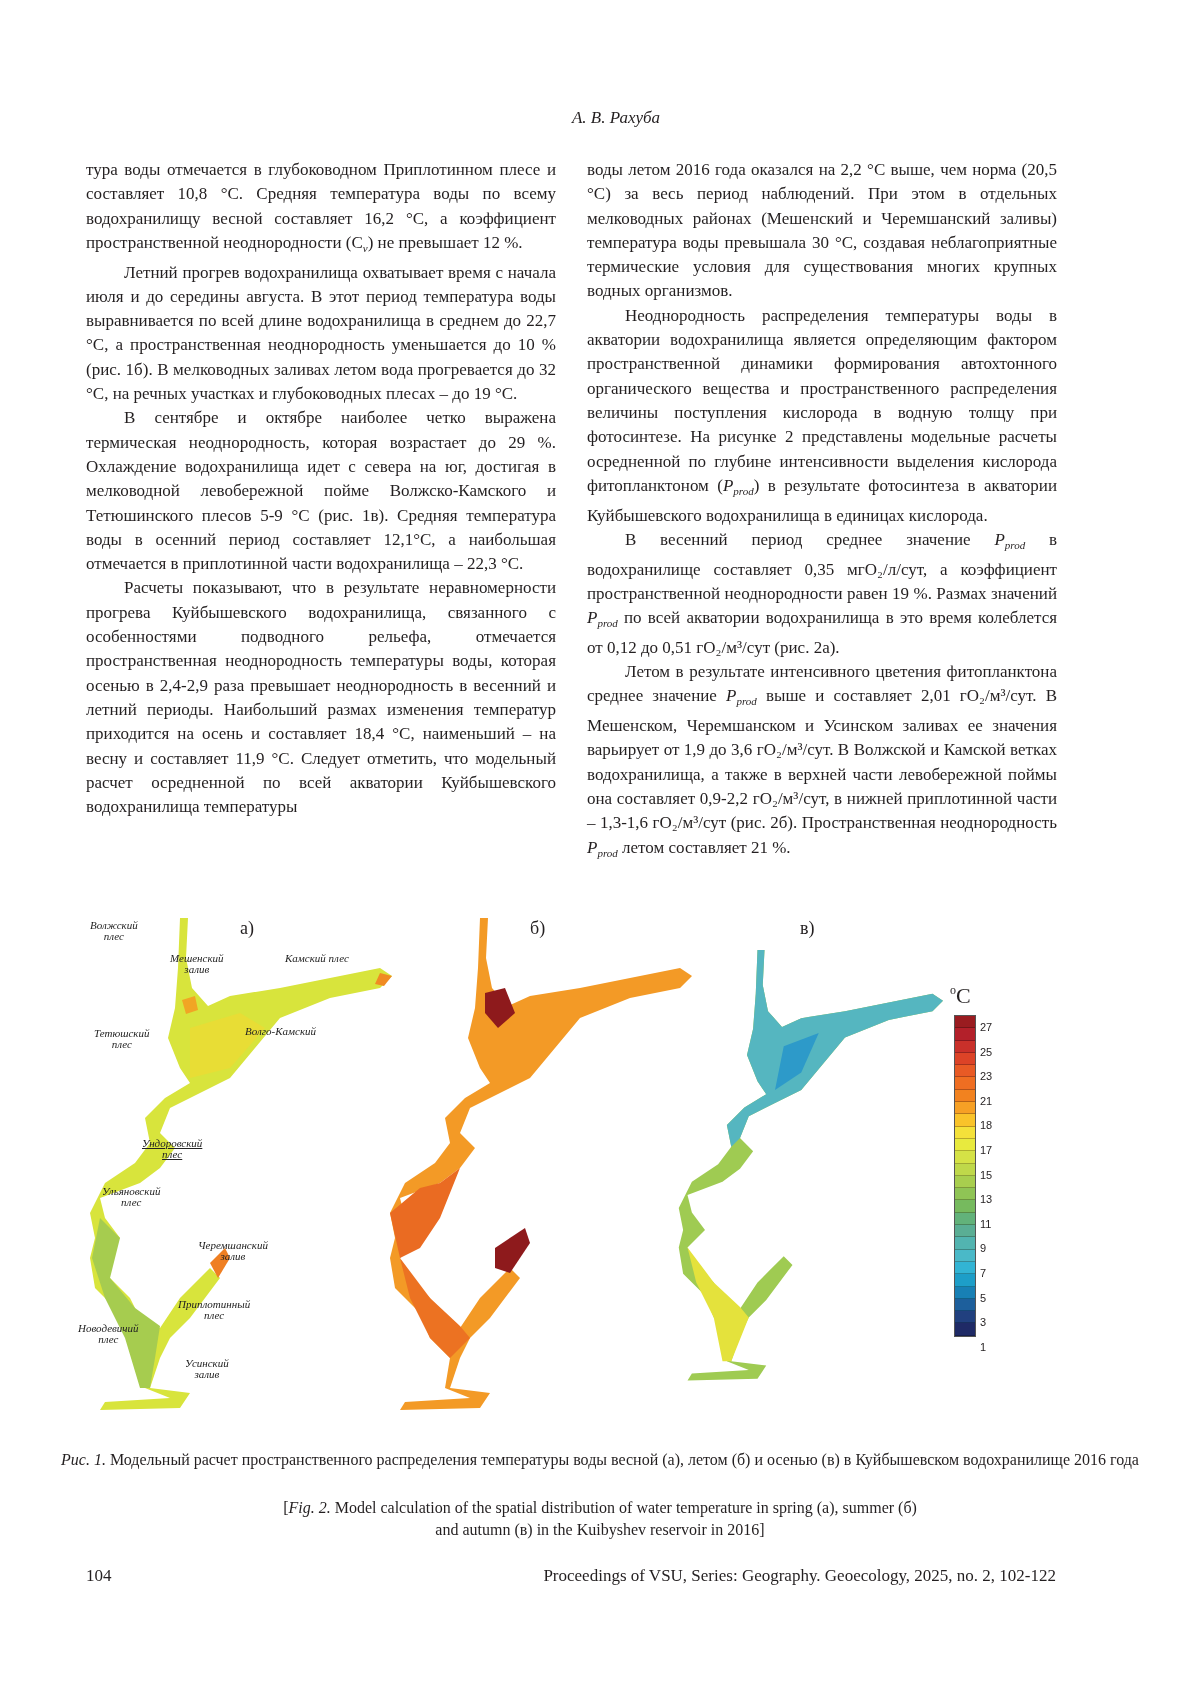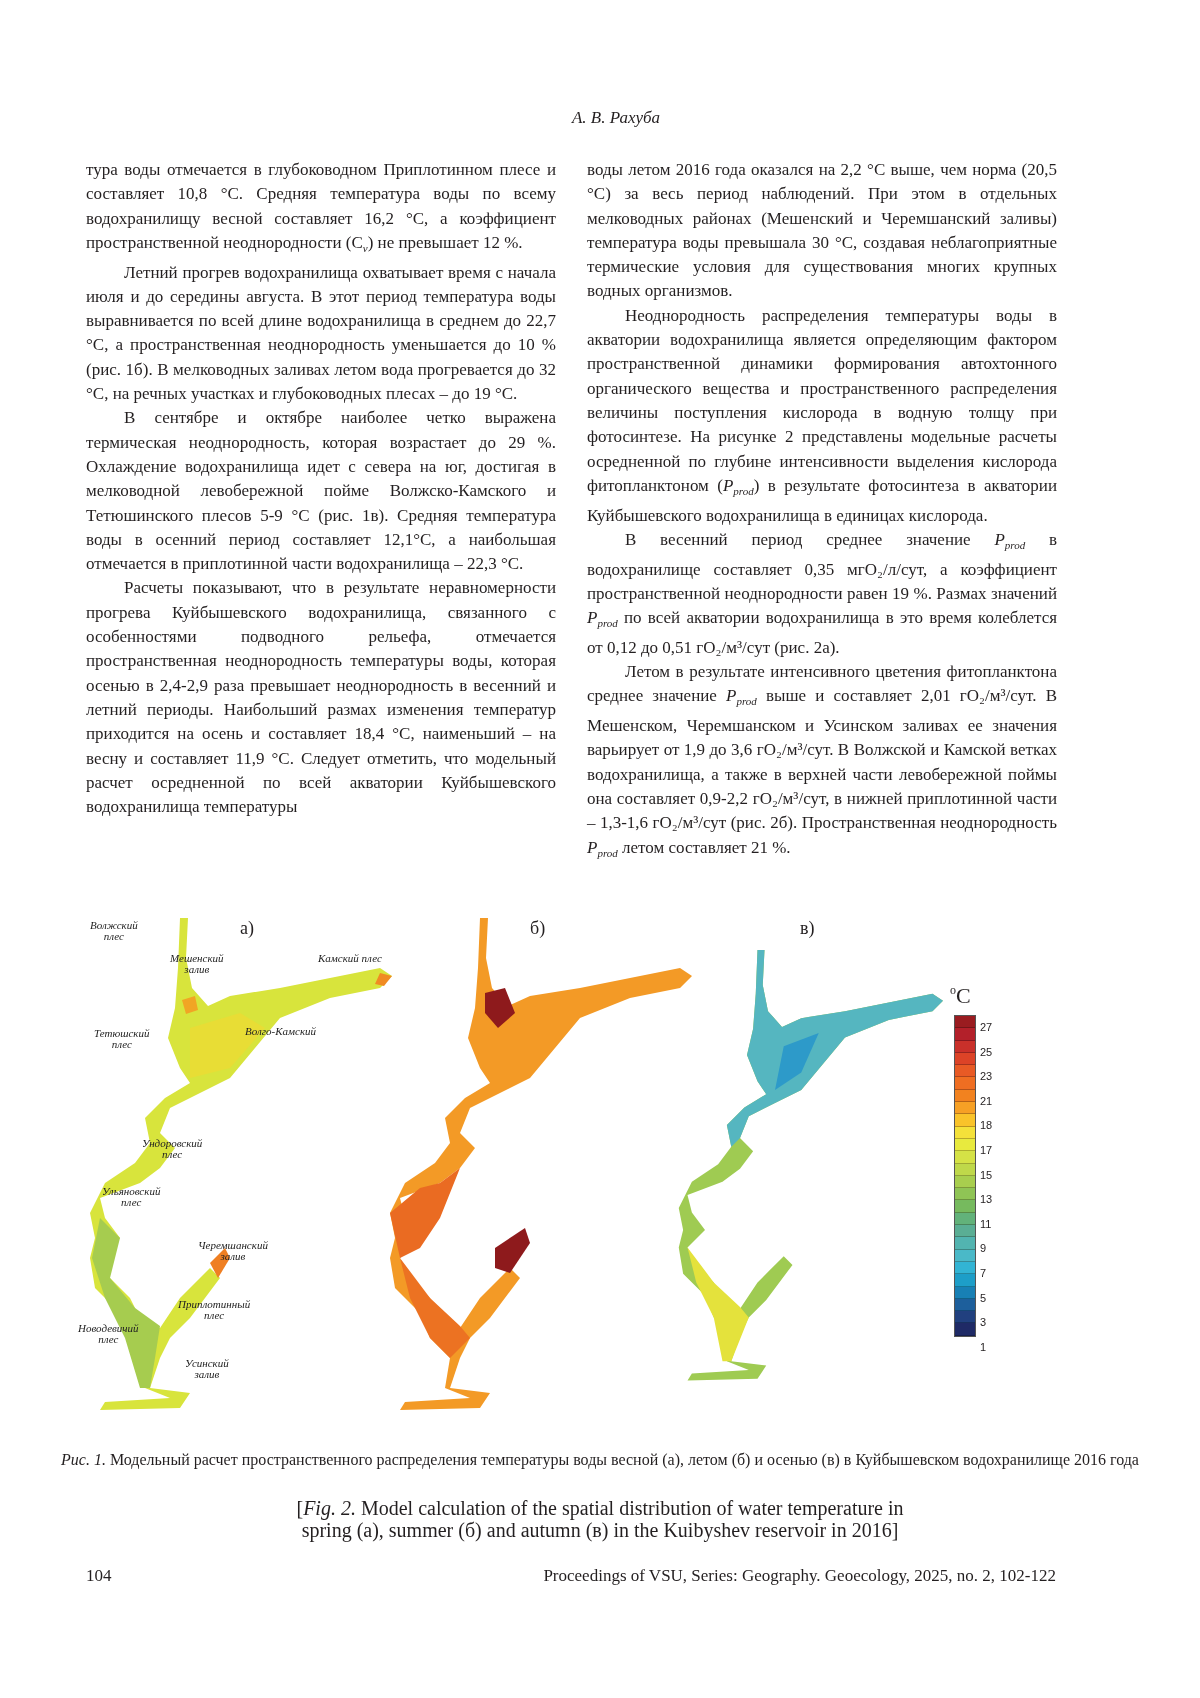--- a/index.html
+++ b/index.html
@@ -19,21 +19,21 @@
   .map-label{position:absolute;font-style:italic;font-size:11px;line-height:11px;text-align:center;color:#222;}
   .cbar{position:absolute;left:870px;top:65px;}
   .cbar-unit{position:absolute;left:0;top:0;font-size:22px;}
   .cbar-unit sup{font-size:12px;vertical-align:top;}
   .cbar-stack{position:absolute;left:4px;top:32px;width:20px;border:1px solid #555;}
   .cbar-cell{height:12.3px;border-bottom:1px solid rgba(0,0,0,0.25);box-sizing:border-box;}
   .cbar-ticks{position:absolute;left:30px;top:32px;font-family:"Liberation Sans","DejaVu Sans",sans-serif;font-size:11px;}
   .cbar-tick{position:absolute;left:0;white-space:nowrap;}
   .caption{position:absolute;top:1449px;left:0;width:1200px;text-align:center;font-size:16px;line-height:22px;}
   .caption .it{font-style:italic;}
-  .caption-en{position:absolute;top:1497px;left:0;width:1200px;text-align:center;font-size:20px;line-height:22px;}
+  .caption-en{position:absolute;top:1497px;left:0;width:1200px;text-align:center;font-size:16px;line-height:22px;}
   .footer{position:absolute;top:1566px;font-size:17px;}
   .footer.page{left:86px;}
   .footer.journal{right:144px;}
 </style>
 </head>
 <body>
 
 <div class="running-head">А. В. Рахуба</div>
 
 <div class="col left">
@@ -63,31 +63,31 @@
     </svg>
     <div class="panel-label" style="left:160px;top:0;">а)</div>
     <div class="map-label" style="left:10px;top:2px;">
         <div>Волжский</div>
         <div>плес</div>
       </div>
     <div class="map-label" style="left:90px;top:35px;">
         <div>Мешенский</div>
         <div>залив</div>
       </div>
-    <div class="map-label" style="left:205px;top:35px;margin-left:33px;">
+    <div class="map-label" style="left:205px;top:35px;">
         <div>Камский плес</div>
       </div>
     <div class="map-label" style="left:14px;top:110px;">
         <div>Тетюшский</div>
         <div>плес</div>
       </div>
     <div class="map-label" style="left:145px;top:108px;margin-left:20px;">
         <div>Волго-Камский</div>
       </div>
-    <div class="map-label" style="left:62px;top:220px;">
+    <div class="map-label" style="left:62px;top:220px;text-decoration:underline;">
         <div>Ундоровский</div>
         <div>плес</div>
       </div>
     <div class="map-label" style="left:22px;top:268px;font-style:italic;">
         <div>Ульяновский</div>
         <div>плес</div>
       </div>
     <div class="map-label" style="left:118px;top:322px;">
         <div>Черемшанский</div>
         <div>залив</div>

